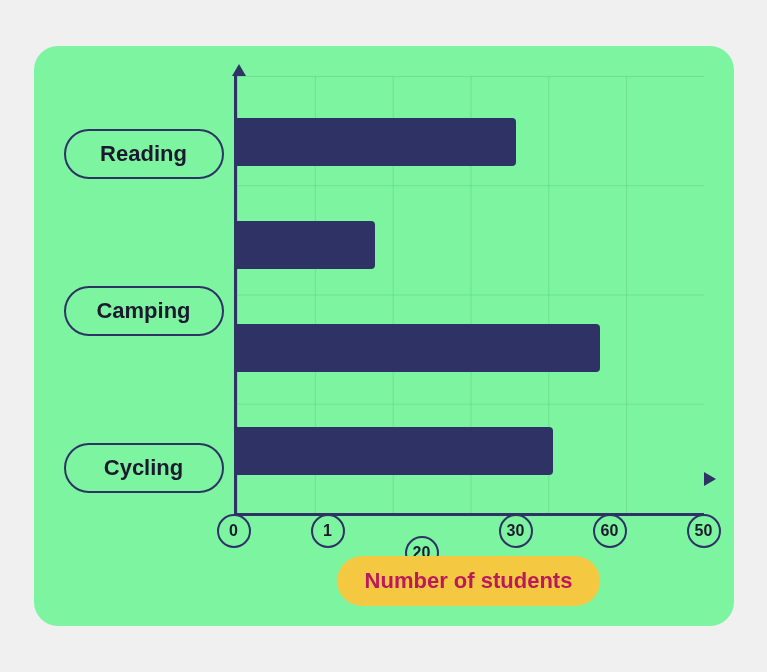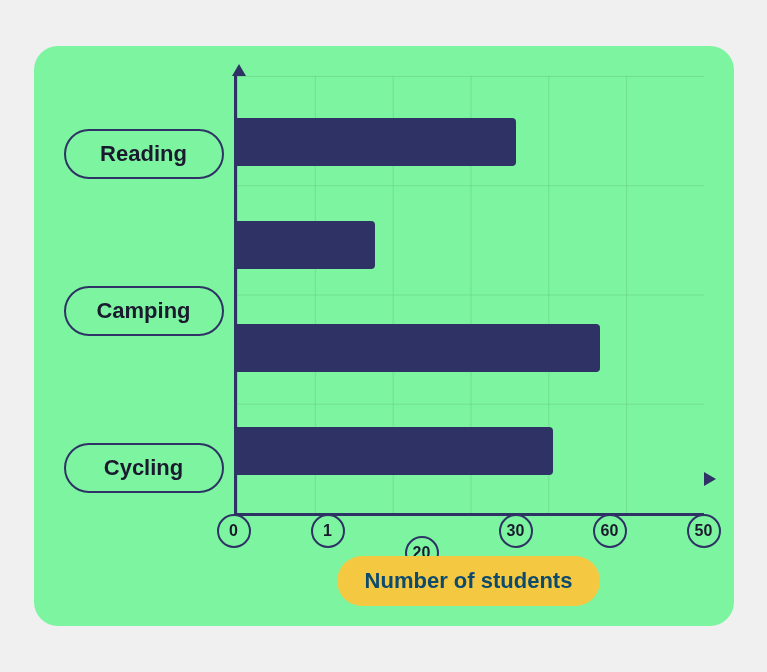--- a/index.html
+++ b/index.html
@@ -159,21 +159,21 @@
     .x-label-badge {
       position: absolute;
       bottom: -60px;
       left: 50%;
       transform: translateX(-50%);
       background: #f5c842;
       border-radius: 30px;
       padding: 12px 28px;
       font-size: 22px;
       font-weight: bold;
-      color: #0c4a6e;
+      color: #be185d;
       white-space: nowrap;
       font-family: Arial, sans-serif;
     }
   </style>
 </head>
 <body>
 
 <div class="chart-container">
   <div class="chart-area">
     <div class="labels-column">

